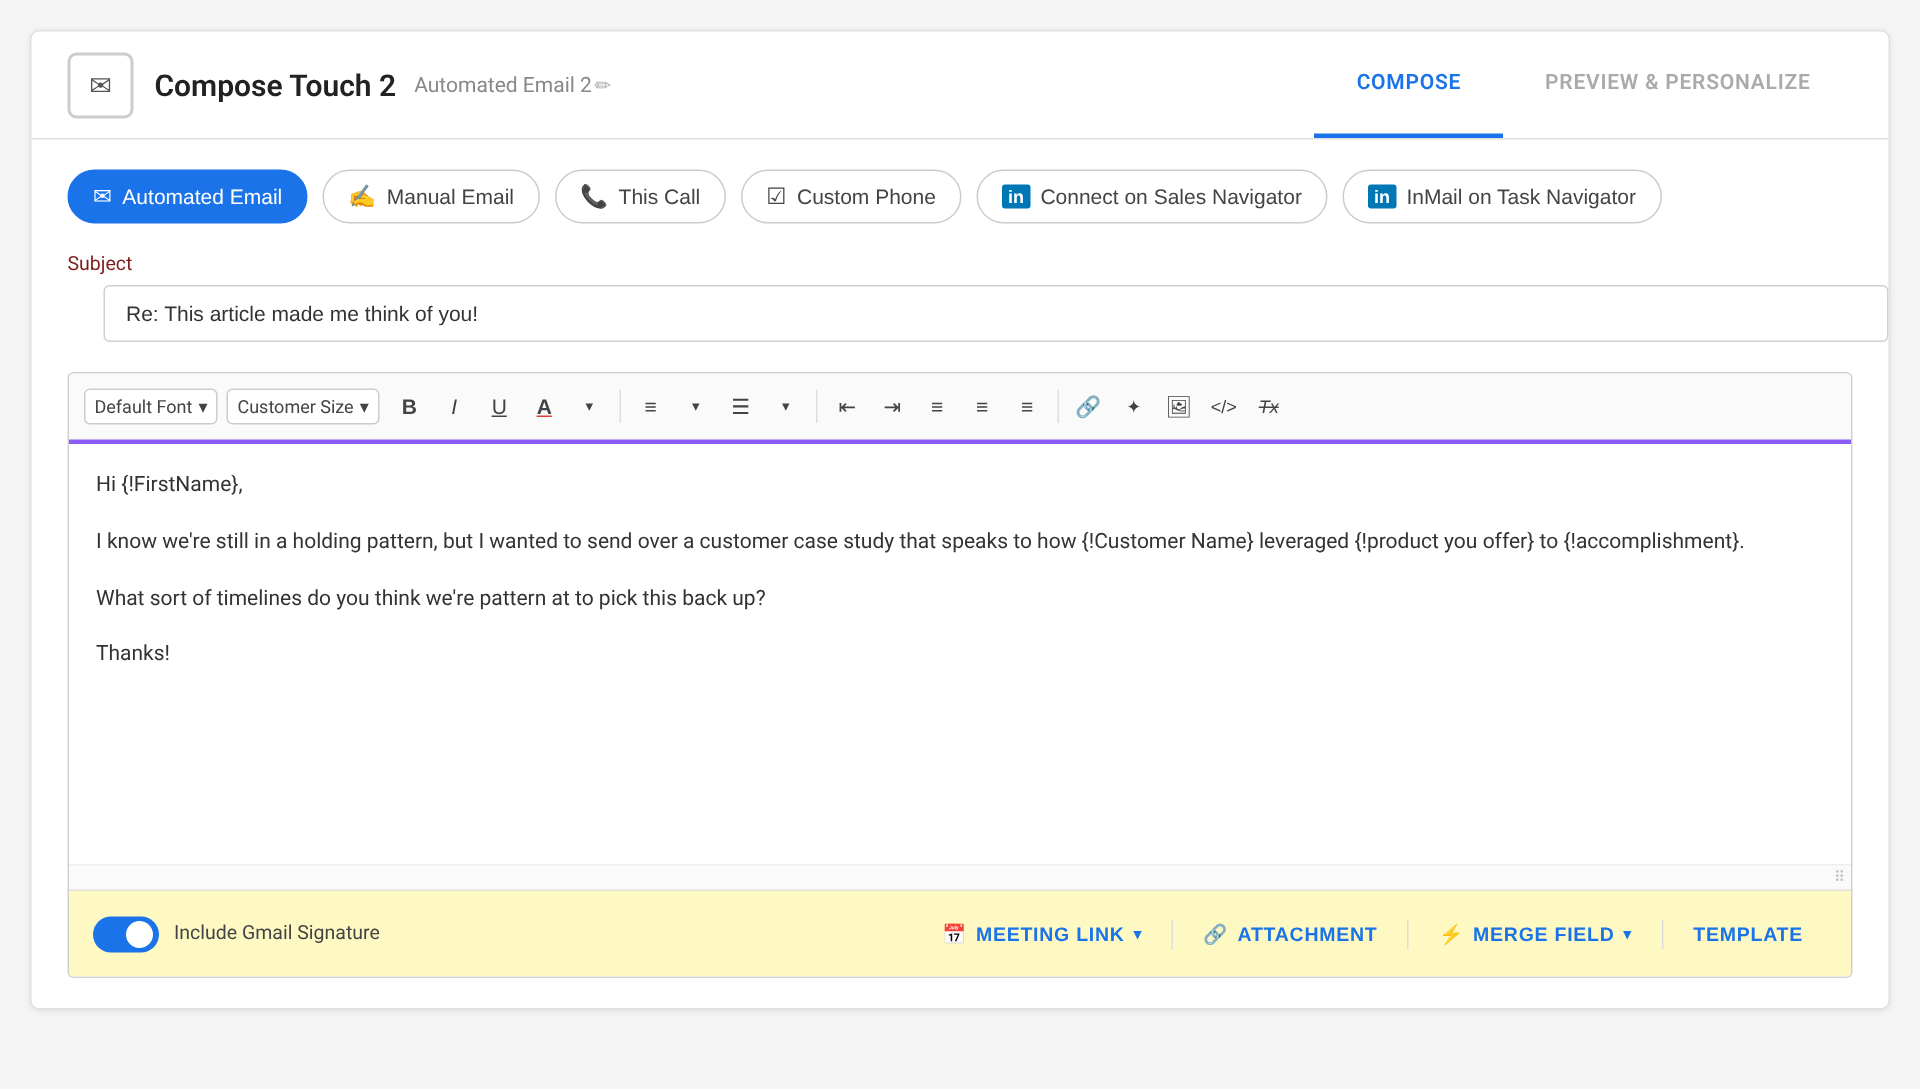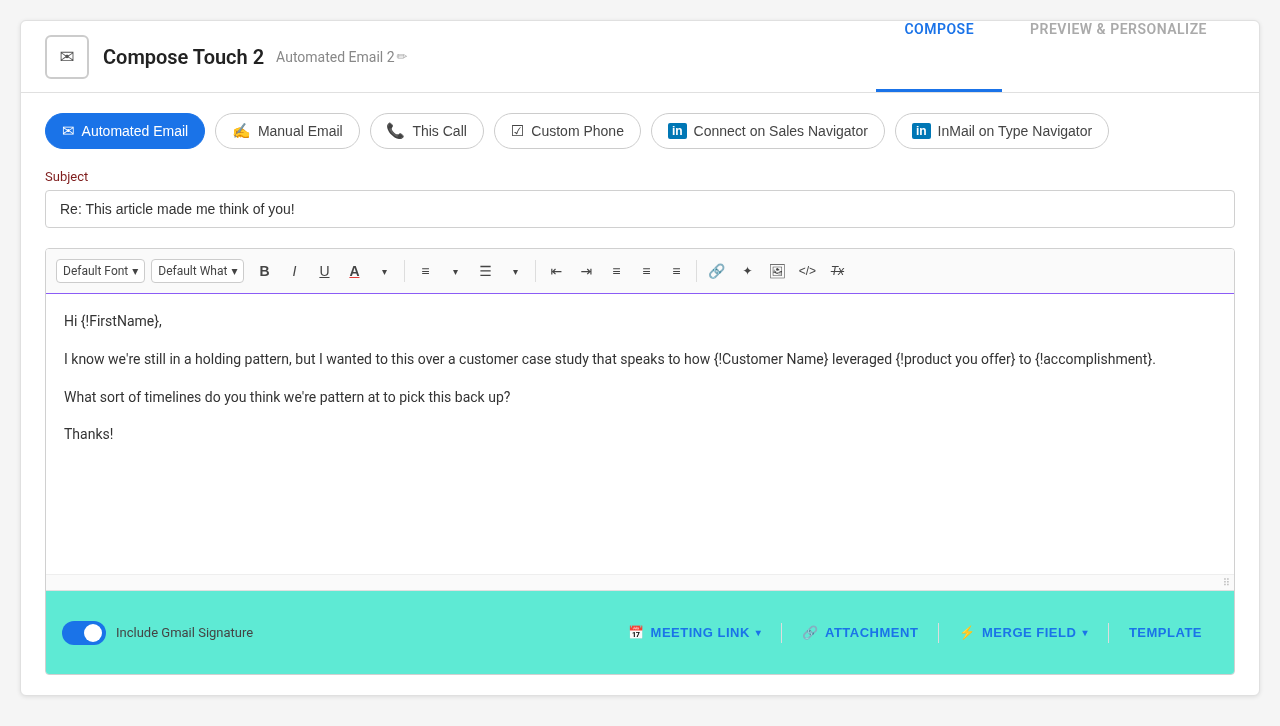--- a/index.html
+++ b/index.html
@@ -63,20 +63,21 @@
       font-size: 13px;
     }
     .header-tabs {
       display: flex;
       align-items: stretch;
       height: 100%;
       gap: 0;
     }
     .header-tab {
       display: flex;
+      align-items: center;
       padding: 0 28px;
       font-size: 14px;
       font-weight: 600;
       color: #aaa;
       cursor: pointer;
       border-bottom: 3px solid transparent;
       letter-spacing: 0.5px;
       text-transform: uppercase;
       height: 100%;
     }
@@ -128,33 +129,34 @@
     }
     .subject-input {
       width: 100%;
       padding: 10px 14px;
       border: 1px solid #d0d0d0;
       border-radius: 4px;
       font-size: 14px;
       color: #333;
       margin-bottom: 20px;
       outline: none;
+      margin-left: 24px;
     }
     
     .editor-wrapper {
       border: 1px solid #d0d0d0;
       border-radius: 4px;
       overflow: hidden;
     }
     .editor-toolbar {
       display: flex;
       align-items: center;
       gap: 2px;
       padding: 8px 10px;
-      border-bottom: 1px solid #8b5cf6;
+      border-bottom: 3px solid #8b5cf6;
       background: #fafafa;
       flex-wrap: wrap;
     }
     .toolbar-select {
       border: 1px solid #ccc;
       border-radius: 4px;
       padding: 4px 6px;
       font-size: 12px;
       color: #444;
       background: #fff;
@@ -202,23 +204,23 @@
     }
     .resize-dots {
       color: #bbb;
       font-size: 10px;
     }
     
     .editor-footer {
       display: flex;
       align-items: center;
       justify-content: space-between;
-      padding: 25px 16px;
+      padding: 12px 16px;
       border-top: 1px solid #e0e0e0;
-      background: #5eead4;
+      background: #fef9c3;
     }
     .footer-left {
       display: flex;
       align-items: center;
       gap: 10px;
     }
     .toggle-switch {
       position: relative;
       width: 44px;
       height: 24px;
@@ -323,38 +325,38 @@
       <button class="touch-btn">
         <span class="touch-btn-icon">☑</span>
         <span>Custom Phone</span>
       </button>
       <button class="touch-btn">
         <span class="touch-btn-icon" style="font-size:12px;font-weight:bold;background:#0077b5;color:#fff;padding:1px 4px;border-radius:2px;">in</span>
         <span>Connect on Sales Navigator</span>
       </button>
       <button class="touch-btn">
         <span class="touch-btn-icon" style="font-size:12px;font-weight:bold;background:#0077b5;color:#fff;padding:1px 4px;border-radius:2px;">in</span>
-        <span>InMail on Type Navigator</span>
+        <span>InMail on Task Navigator</span>
       </button>
     </div>
 
     
     <div class="subject-label">Subject</div>
     <input class="subject-input" type="text" value="Re: This article made me think of you!" style="">
 
     
     <div class="editor-wrapper">
 
       <div class="editor-toolbar">
         <div class="toolbar-select">
           <span>Default Font</span>
           <span>▾</span>
         </div>
         <div class="toolbar-select">
-          <span>Default What</span>
+          <span>Customer Size</span>
           <span>▾</span>
         </div>
         <button class="toolbar-btn">
             <b>B</b>
           </button>
         <button class="toolbar-btn">
             <i>I</i>
           </button>
         <button class="toolbar-btn">
             <u>U</u>
@@ -375,21 +377,21 @@
         <div class="toolbar-divider"></div>
         <button class="toolbar-btn">🔗</button>
         <button class="toolbar-btn" style="font-size:12px;">✦</button>
         <button class="toolbar-btn">🖼</button>
         <button class="toolbar-btn" style="font-size:12px;">&lt;/&gt;</button>
         <button class="toolbar-btn" style="font-size:12px;font-style:italic;text-decoration:line-through;">Tx</button>
       </div>
 
       <div class="editor-body" contenteditable="true" style="">
         <p>Hi {!FirstName},</p>
-        <p>I know we're still in a holding pattern, but I wanted to this over a customer case study that speaks to how {!Customer Name} leveraged {!product you offer} to {!accomplishment}.</p>
+        <p>I know we're still in a holding pattern, but I wanted to send over a customer case study that speaks to how {!Customer Name} leveraged {!product you offer} to {!accomplishment}.</p>
         <p>What sort of timelines do you think we're pattern at to pick this back up?</p>
         <p>Thanks!</p>
       </div>
 
       <div class="resize-handle">
         <span class="resize-dots">⠿</span>
       </div>
 
       <div class="editor-footer">
         <div class="footer-left">

